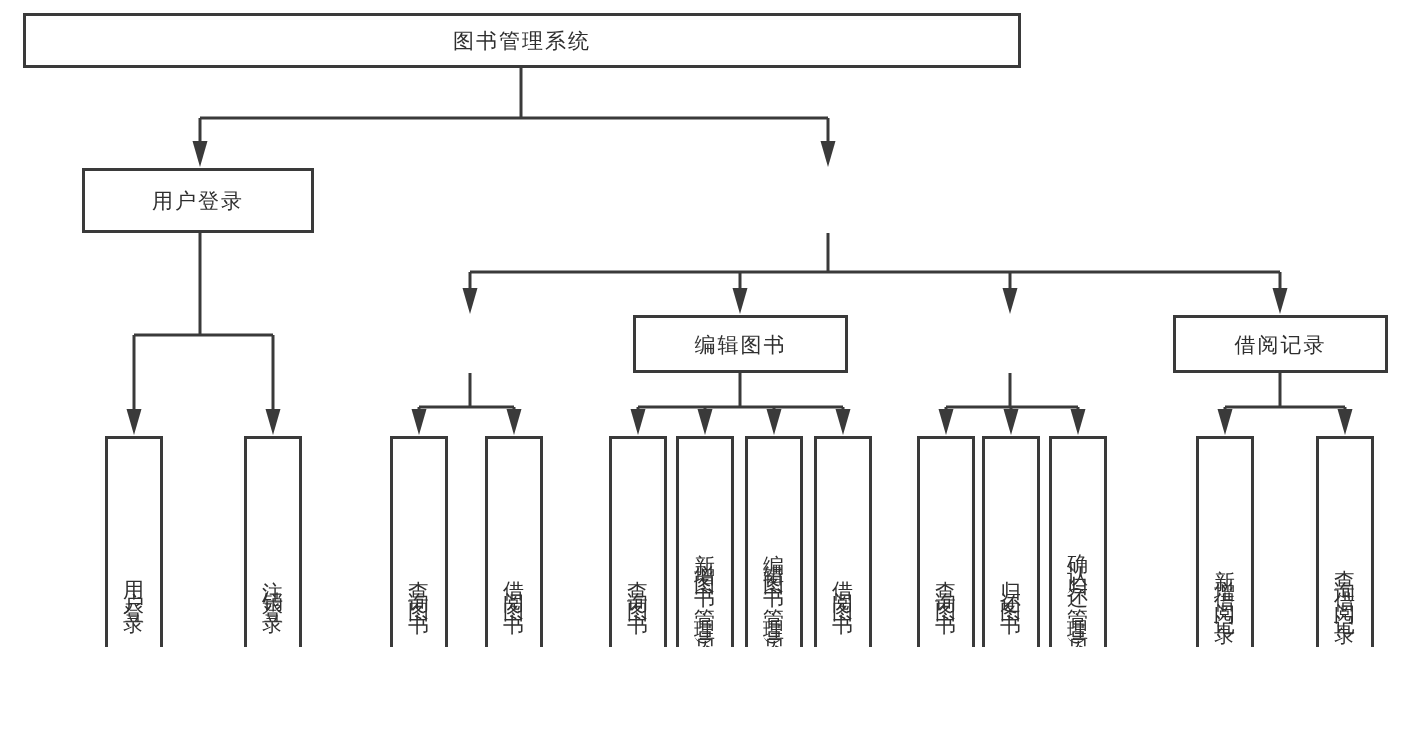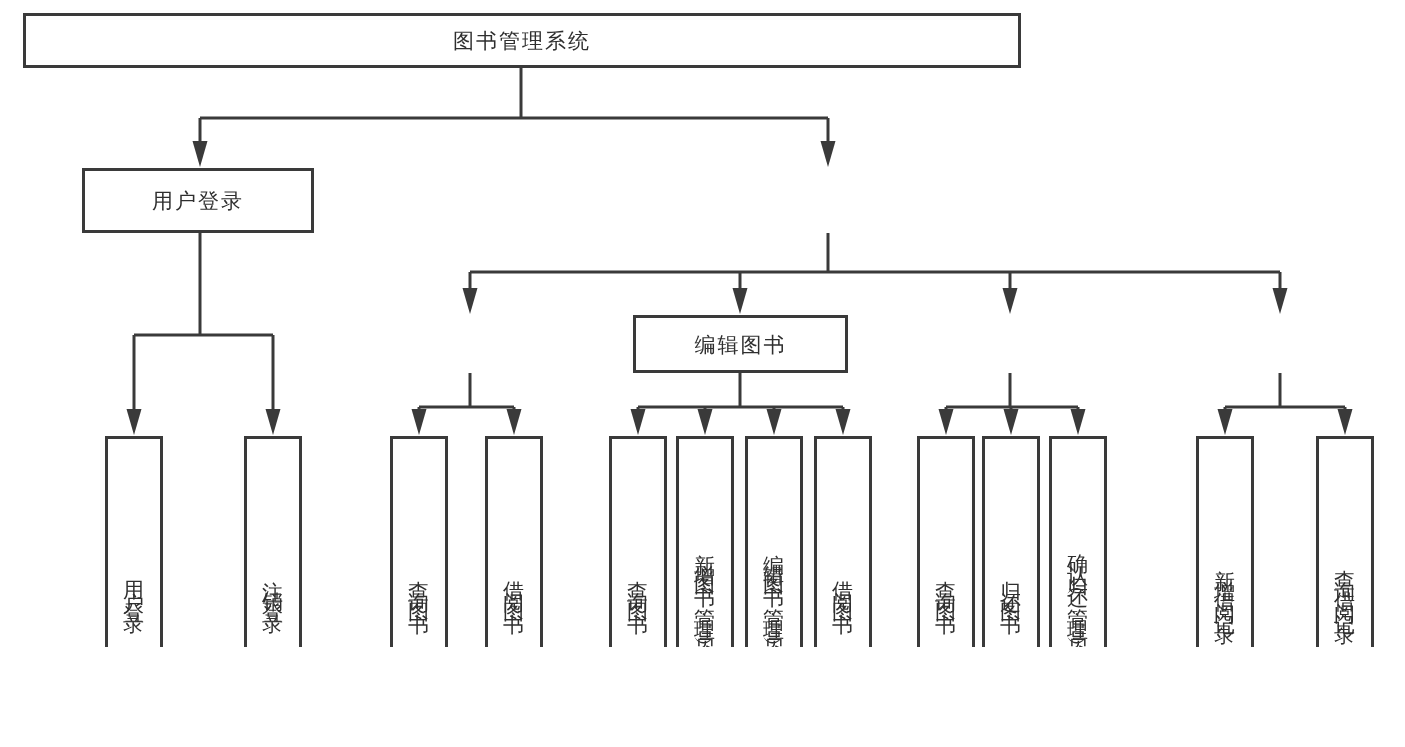--- a/index.html
+++ b/index.html
@@ -103,20 +103,23 @@
     <span>图书管理系统</span>
   </div>
 
   <div class="node h" style="left:82px;top:168px;width:232px;height:65px">
     <span>用户登录</span>
   </div>
 
   <div class="node h" style="left:633px;top:315px;width:215px;height:58px">
     <span>编辑图书</span>
   </div>
+  <div class="node h" style="left:1173px;top:315px;width:215px;height:58px">
+    <span>借阅记录</span>
+  </div>
 
   <div class="node v" style="left:105px;top:436px;width:58px;height:300px">
     <span>用户登录</span>
   </div>
   <div class="node v" style="left:244px;top:436px;width:58px;height:300px">
     <span>注销登录</span>
   </div>
 
   <div class="node v" style="left:390px;top:436px;width:58px;height:300px">
     <span>查询图书</span>

